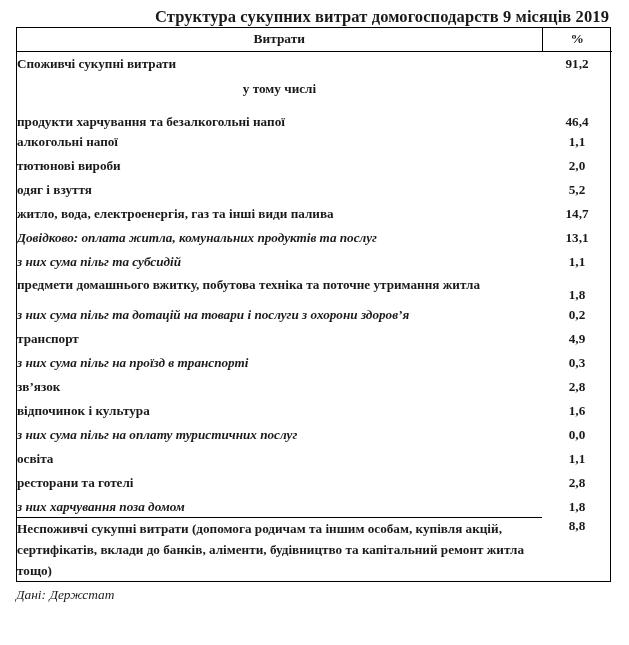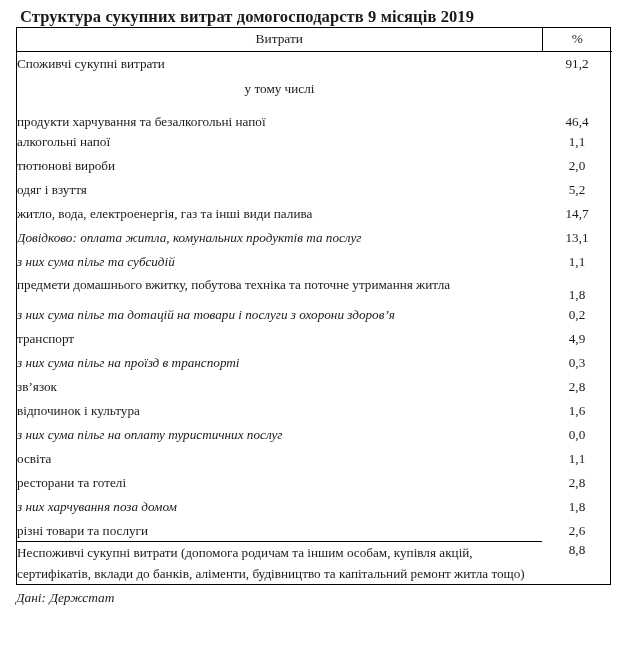--- a/index.html
+++ b/index.html
@@ -17,21 +17,21 @@
   }
   .page {
     position: relative;
     width: 629px;
     height: 645px;
     box-sizing: border-box;
   }
 
   
   .title {
-    text-align: left;
+    text-align: right;
     font-weight: bold;
     font-size: 16.5px;
     line-height: 20px;
     letter-spacing: 0.1px;
     margin: 7px 20px 0 20px;
     white-space: nowrap;
   }
   .subtitle {
     text-align: center;
     font-size: 13.2px;
@@ -52,21 +52,21 @@
     table-layout: fixed;
     font-size: 13.2px;
   }
   table.stat col.c-label { width: 525px; }
   table.stat col.c-value { width: 70px; }
 
   table.stat th,
   table.stat td {
     padding: 0;
     vertical-align: top;
-    font-weight: normal;
+    font-weight: bold;
   }
 
   
   tr.head th {
     text-align: center;
     font-size: 13.4px;
     line-height: 16px;
     padding: 3px 0 4px 0;
     border-bottom: 1.2px solid #000;
   }
@@ -218,24 +218,20 @@
             <td class="value">1,1</td>
           </tr>
           <tr class="r">
             <td class="label i1">ресторани та готелі</td>
             <td class="value">2,8</td>
           </tr>
           <tr class="r">
             <td class="label i3 ital">з них харчування поза домом</td>
             <td class="value">1,8</td>
           </tr>
-          <tr class="r">
-            <td class="label i1">різні товари та послуги</td>
-            <td class="value">2,6</td>
-          </tr>
           <tr class="sep">
             <td class="label block-label i0">Неспоживчі сукупні витрати (допомога родичам та іншим особам, купівля акцій, сертифікатів, вклади до банків, аліменти, будівництво та капітальний ремонт житла тощо)</td>
             <td class="value block-value">8,8</td>
           </tr>
         </tbody>
     </table>
   </div>
 
   <div class="source">Дані: Держстат</div>
 

